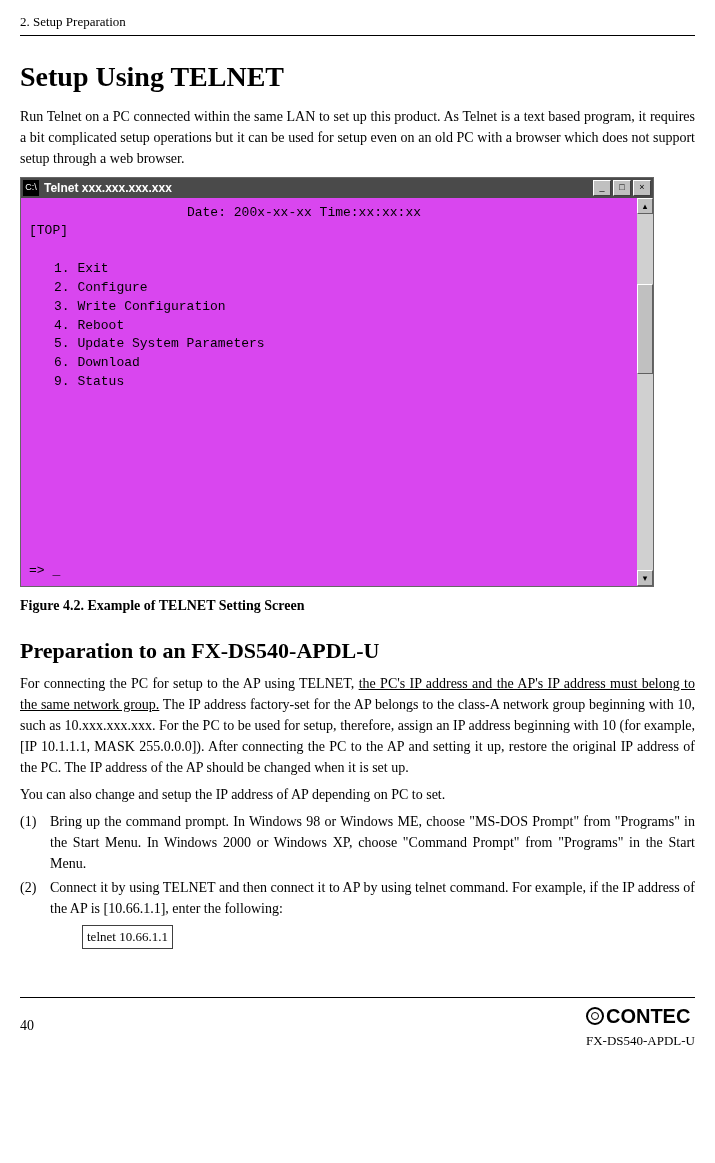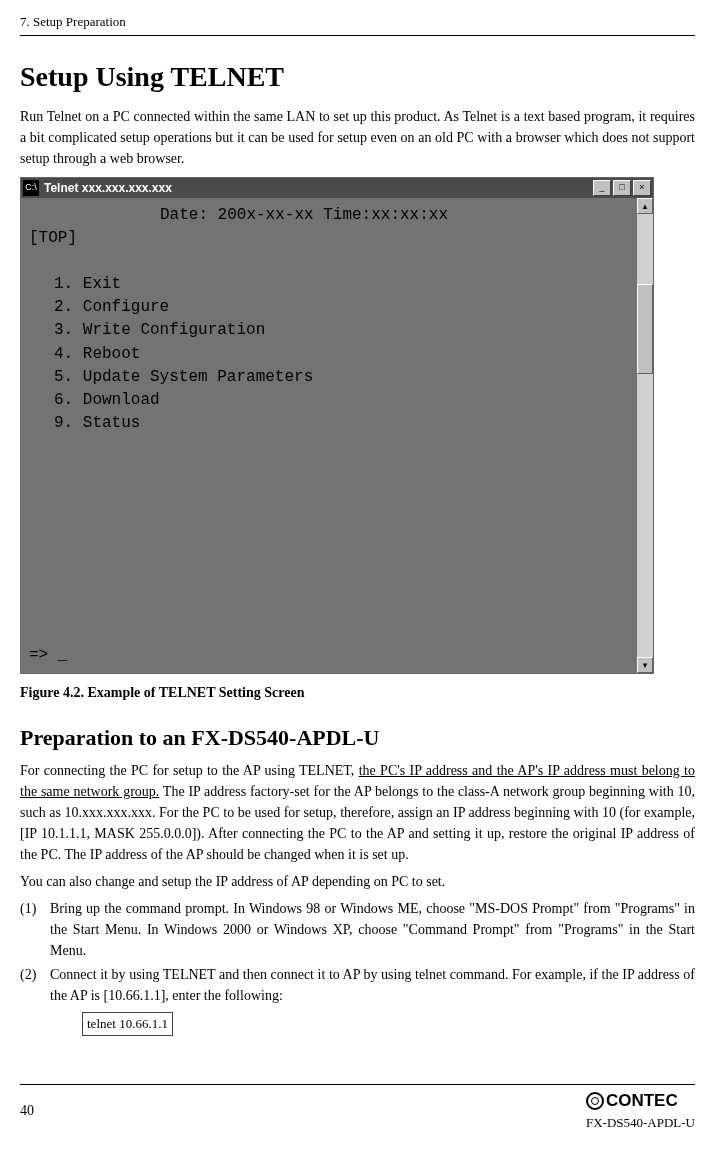--- a/index.html
+++ b/index.html
@@ -84,24 +84,24 @@
       color: #000;
     }
     .terminal-area {
       display: flex;
       background: #fff;
     }
     .terminal-content {
       flex: 1;
       padding: 6px 8px;
       font-family: "Courier New", monospace;
-      font-size: 16px;
+      font-size: 13px;
       line-height: 1.45;
       min-height: 370px;
-      background: #737373;
+      background: #d946ef;
     }
     .term-date {
       text-align: center;
       padding-right: 50px;
     }
     .scrollbar-v {
       width: 16px;
       background: #d0d0d0;
       display: flex;
       flex-direction: column;
@@ -166,21 +166,21 @@
       justify-content: space-between;
       align-items: center;
       font-size: 13px;
     }
     .contec-logo {
       display: flex;
       align-items: center;
       gap: 2px;
       font-family: Arial, sans-serif;
       font-weight: bold;
-      font-size: 17px;
+      font-size: 20px;
     }
     .circle-icon {
       width: 14px;
       height: 14px;
       border: 2px solid #000;
       border-radius: 50%;
       display: inline-flex;
       align-items: center;
       justify-content: center;
       position: relative;
@@ -197,21 +197,21 @@
     }
     .page-num {
       font-size: 14px;
     }
   </style>
 </head>
 <body>
 
 
 
-<div class="header-section">7. Setup Preparation</div>
+<div class="header-section">2. Setup Preparation</div>
 
 <h1>Setup Using TELNET</h1>
 
 <p>Run Telnet on a PC connected within the same LAN to set up this product.  As Telnet is a text based program, it requires a bit complicated setup operations but it can be used for setup even on an old PC with a browser which does not support setup through a web browser.</p>
 
 <div class="telnet-window">
   <div class="titlebar">
     <span class="titlebar-icon">C:\</span>
     <span class="titlebar-text">Telnet xxx.xxx.xxx.xxx</span>
     <div class="win-btns">

